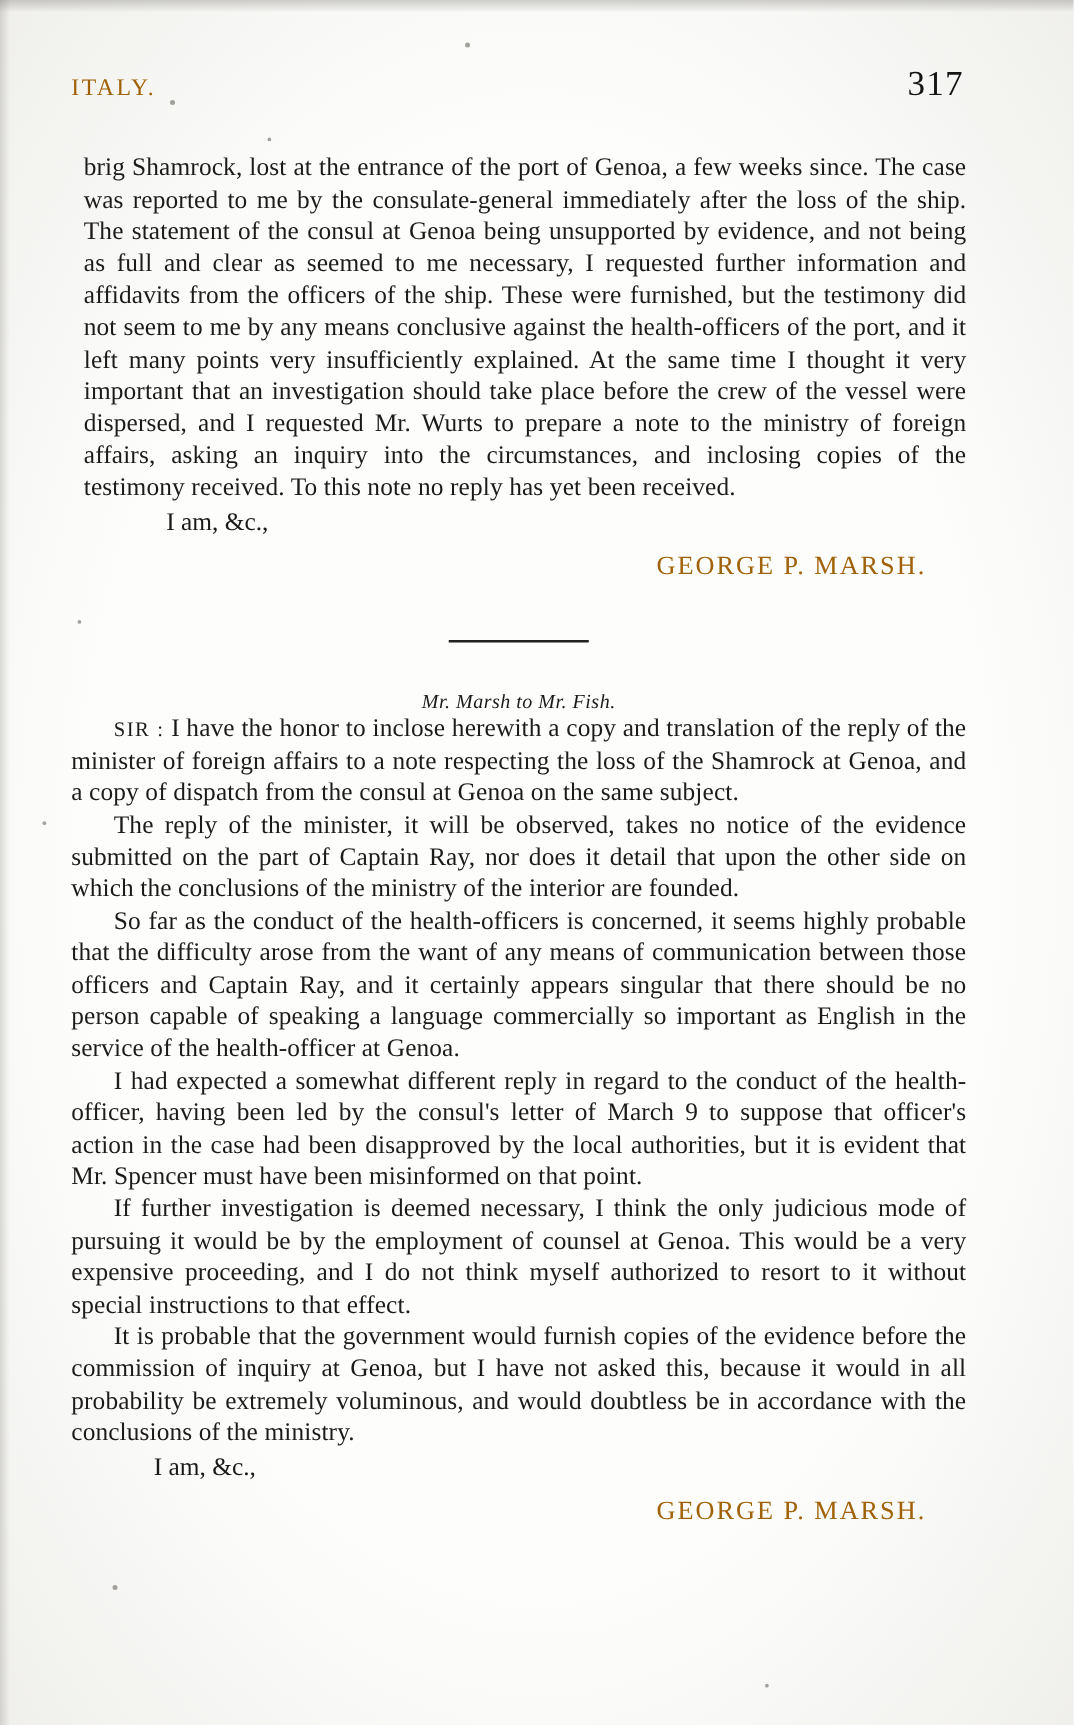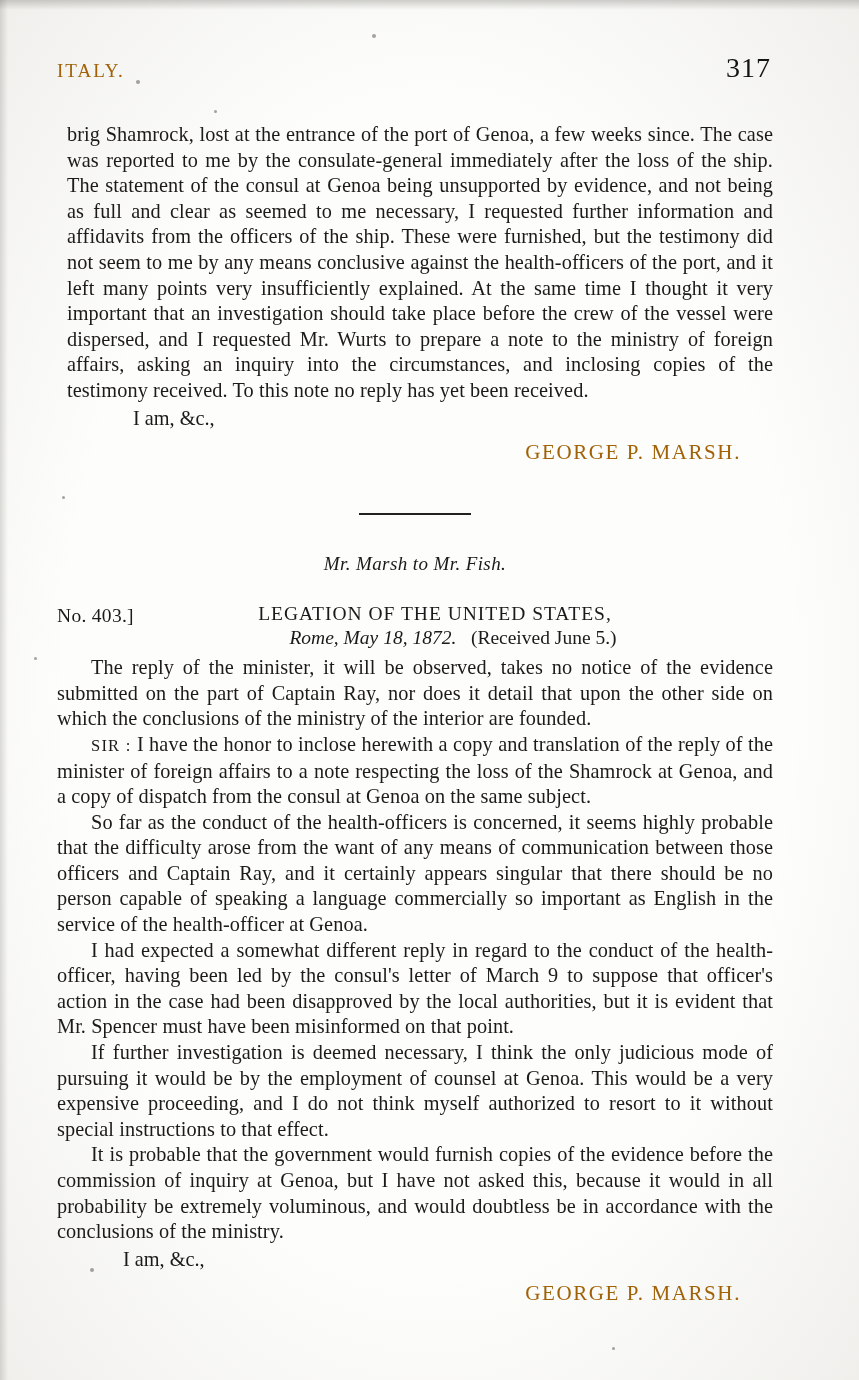--- a/index.html
+++ b/index.html
@@ -109,21 +109,21 @@
   }
   .doc-number {
     margin-top: 27px;
     text-align: center;
     font-size: 19.5px;
     letter-spacing: 1.0px;
   }
   .doc-subject {
     margin-top: 26px;
     text-align: center;
-    font-size: 19px;
+    font-size: 16px;
     font-style: italic;
     letter-spacing: 0.4px;
   }
   .dispatch-head {
     position: relative;
     margin-top: 28px;
     height: 52px;
   }
   .dispatch-no {
     position: absolute;
@@ -192,33 +192,24 @@
       <div class="closing">I am, &amp;c.,</div>
       <div class="signature">GEORGE P. MARSH.</div>
     </div>
 
     <div class="rule-wrap">
       <span class="rule"></span>
     </div>
 
     <div class="doc-subject">Mr. Marsh to Mr. Fish.</div>
 
-    <div class="dispatch-head">
-      <div class="dispatch-no">No. 403.]</div>
-      <div class="legation smallcaps">LEGATION OF THE UNITED STATES,</div>
-      <div class="dateline">
-        <span class="ital">Rome,</span>
-        <span class="ital">May 18, 1872.</span>
-        &nbsp;&nbsp;<span>(Received June 5.)</span>
-      </div>
-    </div>
 
     <div>
+      <p class="indent para"><span class="salutation-caps smallcaps">SIR :</span> <span>I have the honor to inclose herewith a copy and translation of the reply of the minister of foreign affairs to a note respecting the loss of the Shamrock at Genoa, and a copy of dispatch from the consul at Genoa on the same subject.</span></p>
       <p class="indent para">The reply of the minister, it will be observed, takes no notice of the evidence submitted on the part of Captain Ray, nor does it detail that upon the other side on which the conclusions of the ministry of the interior are founded.</p>
-      <p class="indent para"><span class="salutation-caps smallcaps">SIR :</span> <span>I have the honor to inclose herewith a copy and translation of the reply of the minister of foreign affairs to a note respecting the loss of the Shamrock at Genoa, and a copy of dispatch from the consul at Genoa on the same subject.</span></p>
       <p class="indent para">So far as the conduct of the health-officers is concerned, it seems highly probable that the difficulty arose from the want of any means of communication between those officers and Captain Ray, and it certainly appears singular that there should be no person capable of speaking a language commercially so important as English in the service of the health-officer at Genoa.</p>
       <p class="indent para">I had expected a somewhat different reply in regard to the conduct of the health-officer, having been led by the consul's letter of March 9 to suppose that officer's action in the case had been disapproved by the local authorities, but it is evident that Mr. Spencer must have been misinformed on that point.</p>
       <p class="indent para">If further investigation is deemed necessary, I think the only judicious mode of pursuing it would be by the employment of counsel at Genoa. This would be a very expensive proceeding, and I do not think myself authorized to resort to it without special instructions to that effect.</p>
       <p class="indent para">It is probable that the government would furnish copies of the evidence before the commission of inquiry at Genoa, but I have not asked this, because it would in all probability be extremely voluminous, and would doubtless be in accordance with the conclusions of the ministry.</p>
       <div class="closing">I am, &amp;c.,</div>
       <div class="signature">GEORGE P. MARSH.</div>
     </div>
 
   </div>
 </div>

